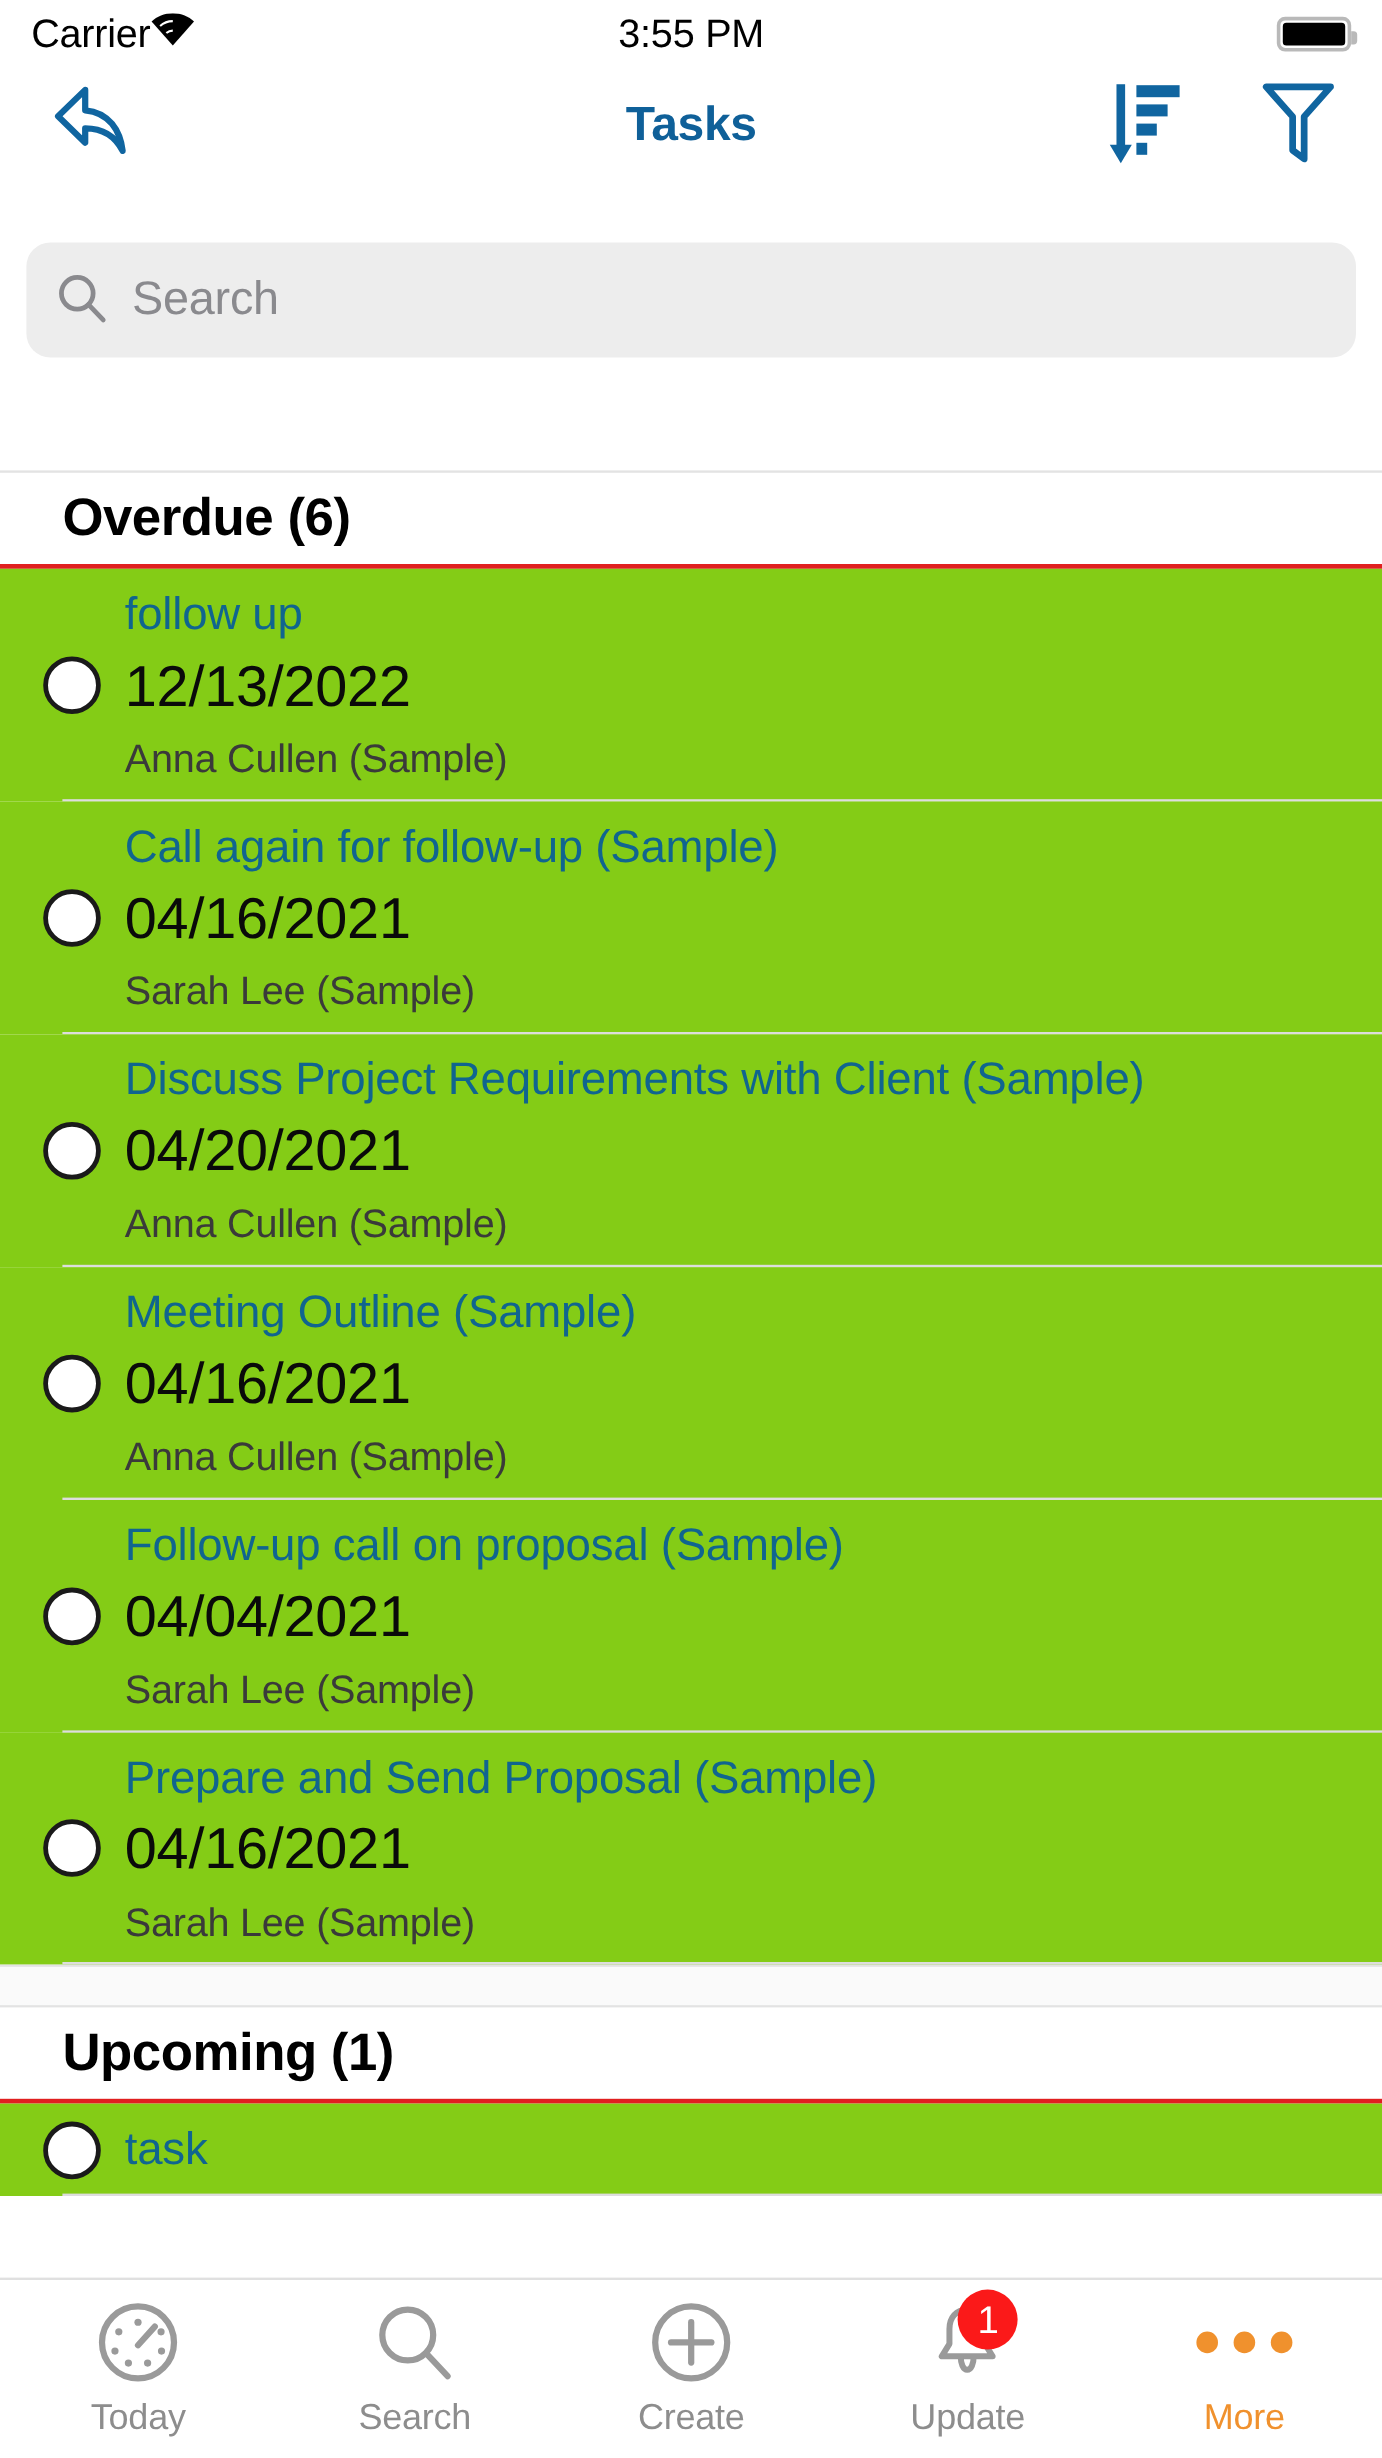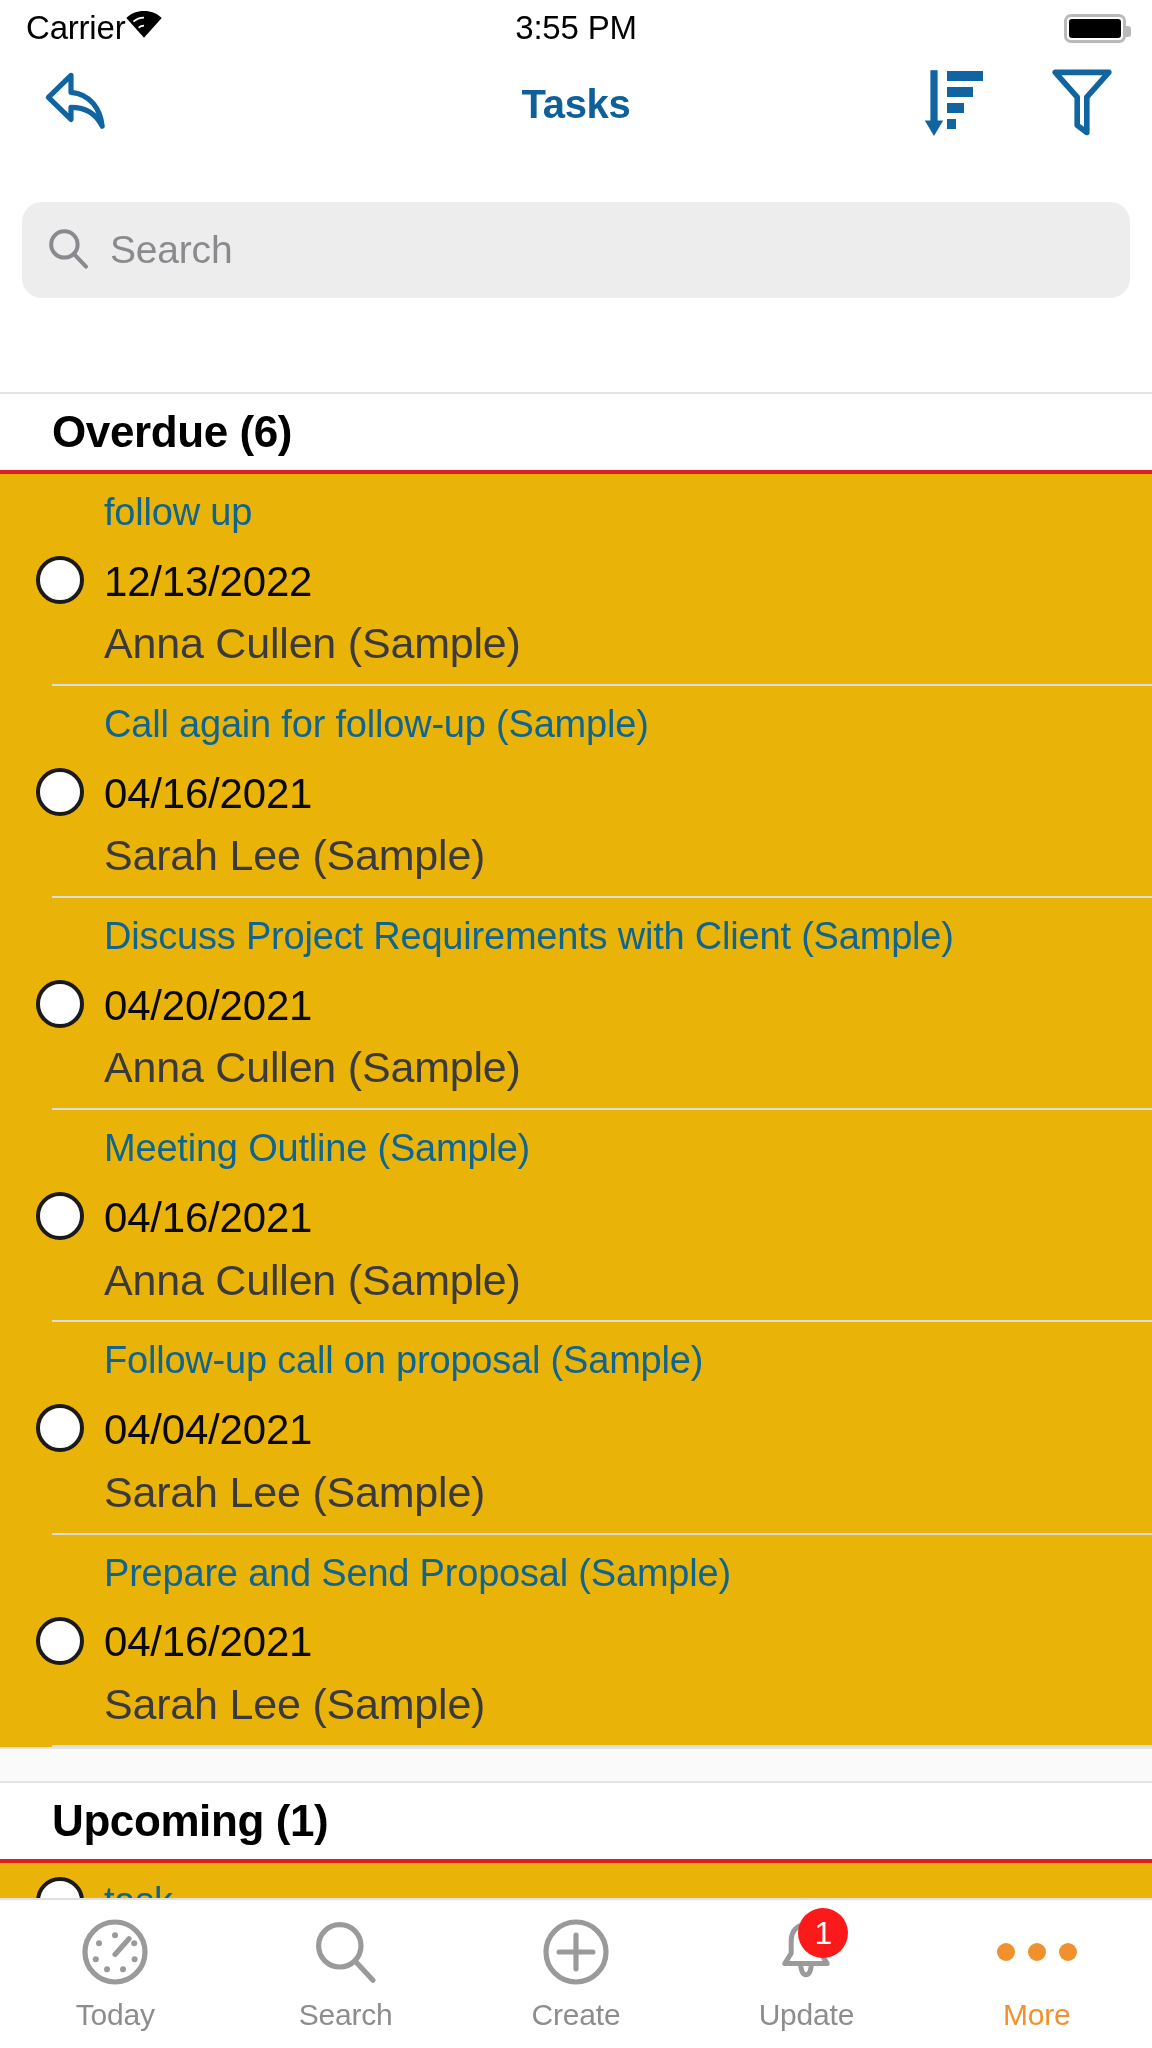--- a/index.html
+++ b/index.html
@@ -61,31 +61,31 @@
   .sec-header {
     height:76px; display:flex; align-items:center; padding-left:52px;
     background:#fff;
   }
   .sec-header .t { font-size:44px; font-weight:700; color:#000; letter-spacing:-0.4px; }
   .sec-rule { height:4px; background:#e02020; width:100%; }
   .sec-gap { height:36px; background:#fafafa; border-top:2px solid #e3e3e3; border-bottom:2px solid #e3e3e3; }
 
   .task {
     display:flex; align-items:flex-end; padding:0 0 0 36px;
-    background:#eab308; position:relative;
+    background:#84cc16; position:relative;
   }
   .task .cb-col { width:68px; flex:0 0 68px; display:flex; align-items:center; justify-content:flex-start; align-self:center; }
   .checkbox { width:48px; height:48px; border:4px solid #1a1a1a; border-radius:50%; background:#fff; }
   .task .body { flex:1; padding:14px 30px 14px 0; }
   .task .title {
     font-size:38px; color:#10658f; letter-spacing:-0.2px; line-height:1.28;
     white-space:nowrap; overflow:hidden;
   }
-  .task .date { font-size:42px; color:#0a0a0a; letter-spacing:-0.2px; line-height:1.3; margin-top:18px; }
-  .task .who  { font-size:43px; color:#3a3a3a; letter-spacing:-0.2px; line-height:1.3; margin-top:7px; }
+  .task .date { font-size:48px; color:#0a0a0a; letter-spacing:-0.2px; line-height:1.3; margin-top:5px; }
+  .task .who  { font-size:33px; color:#3a3a3a; letter-spacing:-0.2px; line-height:1.3; margin-top:7px; }
   .task .sep { position:absolute; left:52px; right:0; bottom:0; height:2px; background:#dddddd; }
 
   
   .tabbar {
     position:absolute; bottom:0; left:0; width:1152px; height:150px;
     background:#fff; border-top:2px solid #e0e0e0;
     display:flex; align-items:center;
   }
   .tab { flex:1; display:flex; flex-direction:column; align-items:center; justify-content:center; gap:10px; position:relative; cursor:pointer; }
   .tab .lbl { font-size:30px; color:#8d8d8d; letter-spacing:-0.2px; }

